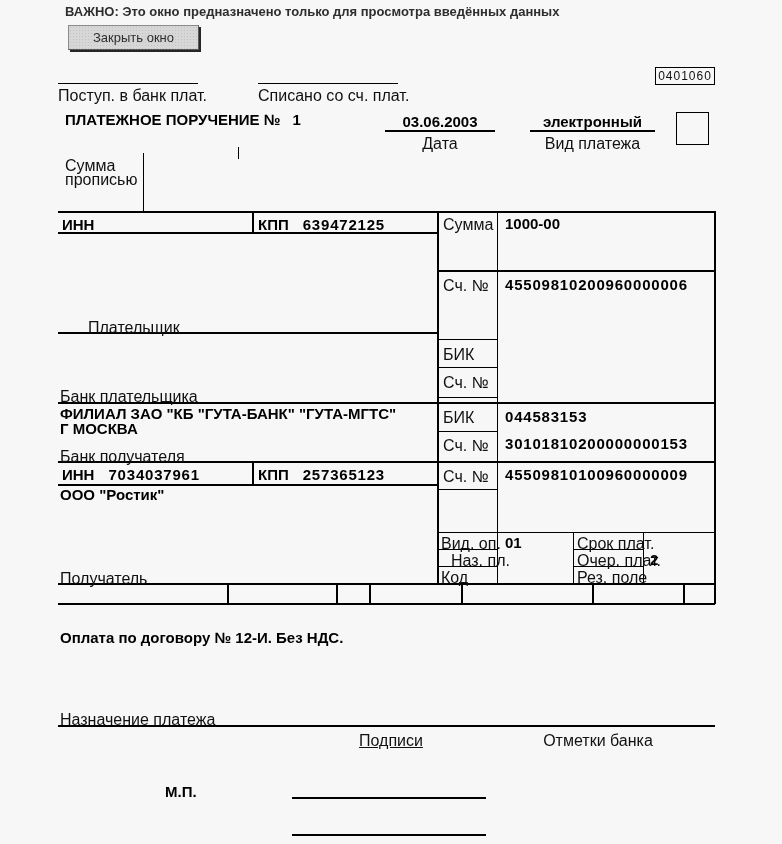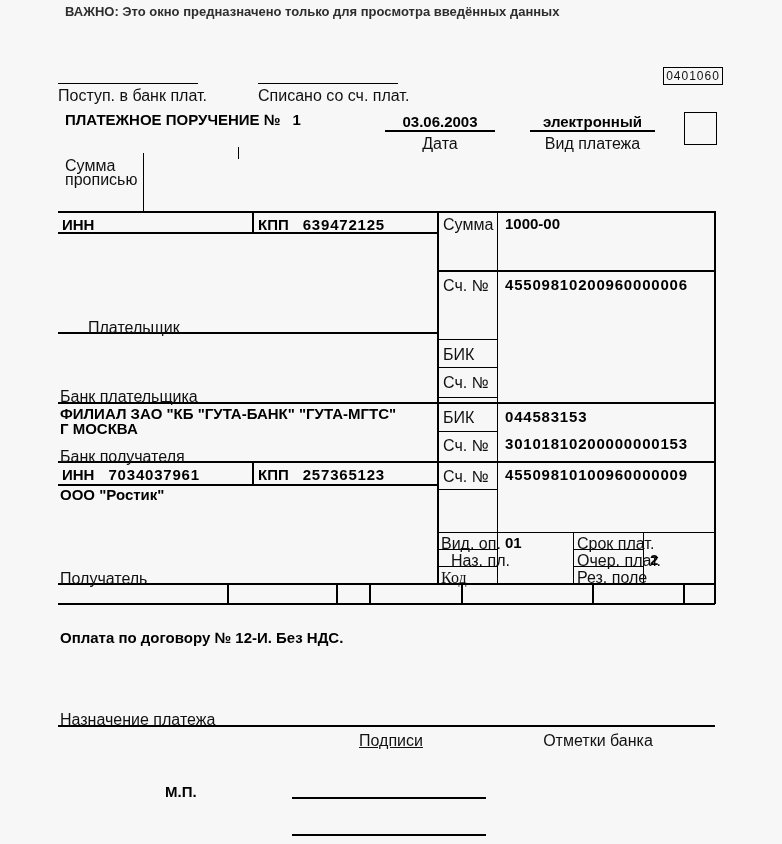--- a/index.html
+++ b/index.html
@@ -19,29 +19,30 @@
   .close-btn {
     position:absolute; left:68px; top:25px; width:131px; height:25px;
     background-color:#d7d7d7;
     background-image: radial-gradient(#c2c2c2 0.8px, rgba(0,0,0,0) 0.8px);
     background-size:3px 3px;
     border:1px solid #8a8a8a; border-right-color:#5a5a5a; border-bottom-color:#5a5a5a;
     box-shadow:2px 2px 0 0 #262626;
     color:#2e2e2e; font-size:13px; font-family:"Liberation Sans", sans-serif;
     cursor:pointer;
   }
-  .box { position:absolute; border:1px solid #000; display:flex; align-items:center; justify-content:center;margin-left:8px; }
+  .box { position:absolute; border:1px solid #000; display:flex; align-items:center; justify-content:center; }
   .code-box { font-size:12px; letter-spacing:1px; color:#111; }
 </style>
 </head>
 <body>
 
 <div class="screen">
 
   <div class="t warning" style="left:65px; top:5px;">ВАЖНО: Это окно предназначено только для просмотра введённых данных</div>
+  <button class="close-btn">Закрыть окно</button>
 
   <div class="hl" style="left:58px; top:83px; width:140px; height:1px;"></div>
   <div class="t lbl ctr" style="left:58px; top:87px; width:140px;">Поступ. в банк плат.</div>
   <div class="hl" style="left:258px; top:83px; width:140px; height:1px;"></div>
   <div class="t lbl ctr" style="left:258px; top:87px; width:140px;">Списано со сч. плат.</div>
 
   <div class="box code-box" style="left:655px; top:67px; width:60px; height:18px;">0401060</div>
 
   <div class="t row" style="left:65px; top:111px; font-size:15px; font-weight:bold; gap:12px;">
     <span>ПЛАТЕЖНОЕ ПОРУЧЕНИЕ №</span>
@@ -133,21 +134,21 @@
     <span>КПП</span>
     <span class="num">257365123</span>
   </div>
   <div class="t lbl" style="left:443px; top:468px;">Сч. №</div>
   <div class="t val num" style="left:505px; top:466px;">45509810100960000009</div>
   <div class="t val" style="left:60px; top:486px;">ООО "Ростик"</div>
 
   <div class="t lbl" style="left:441px; top:535px;">Вид. оп.</div>
   <div class="t val" style="left:505px; top:534px;">01</div>
   <div class="t lbl" style="left:441px; top:552px;padding-left:10px;">Наз. пл.</div>
-  <div class="t lbl" style="left:441px; top:569px;font-family:Liberation Serif, serif;">Код</div>
+  <div class="t lbl" style="left:441px; top:569px;">Код</div>
   <div class="t lbl" style="left:577px; top:535px;">Срок плат.</div>
   <div class="t lbl" style="left:577px; top:552px;">Очер. плат.</div>
   <div class="t val" style="left:650px; top:551px;">2</div>
   <div class="t lbl" style="left:577px; top:569px;">Рез. поле</div>
   <div class="t lbl" style="left:60px; top:570px;">Получатель</div>
 
   <div class="t val" style="left:60px; top:629px;">Оплата по договору № 12-И. Без НДС.</div>
   <div class="t lbl" style="left:60px; top:711px;">Назначение платежа</div>
   <div class="hl" style="left:58px; top:725px; width:657px; height:2px;"></div>
 

